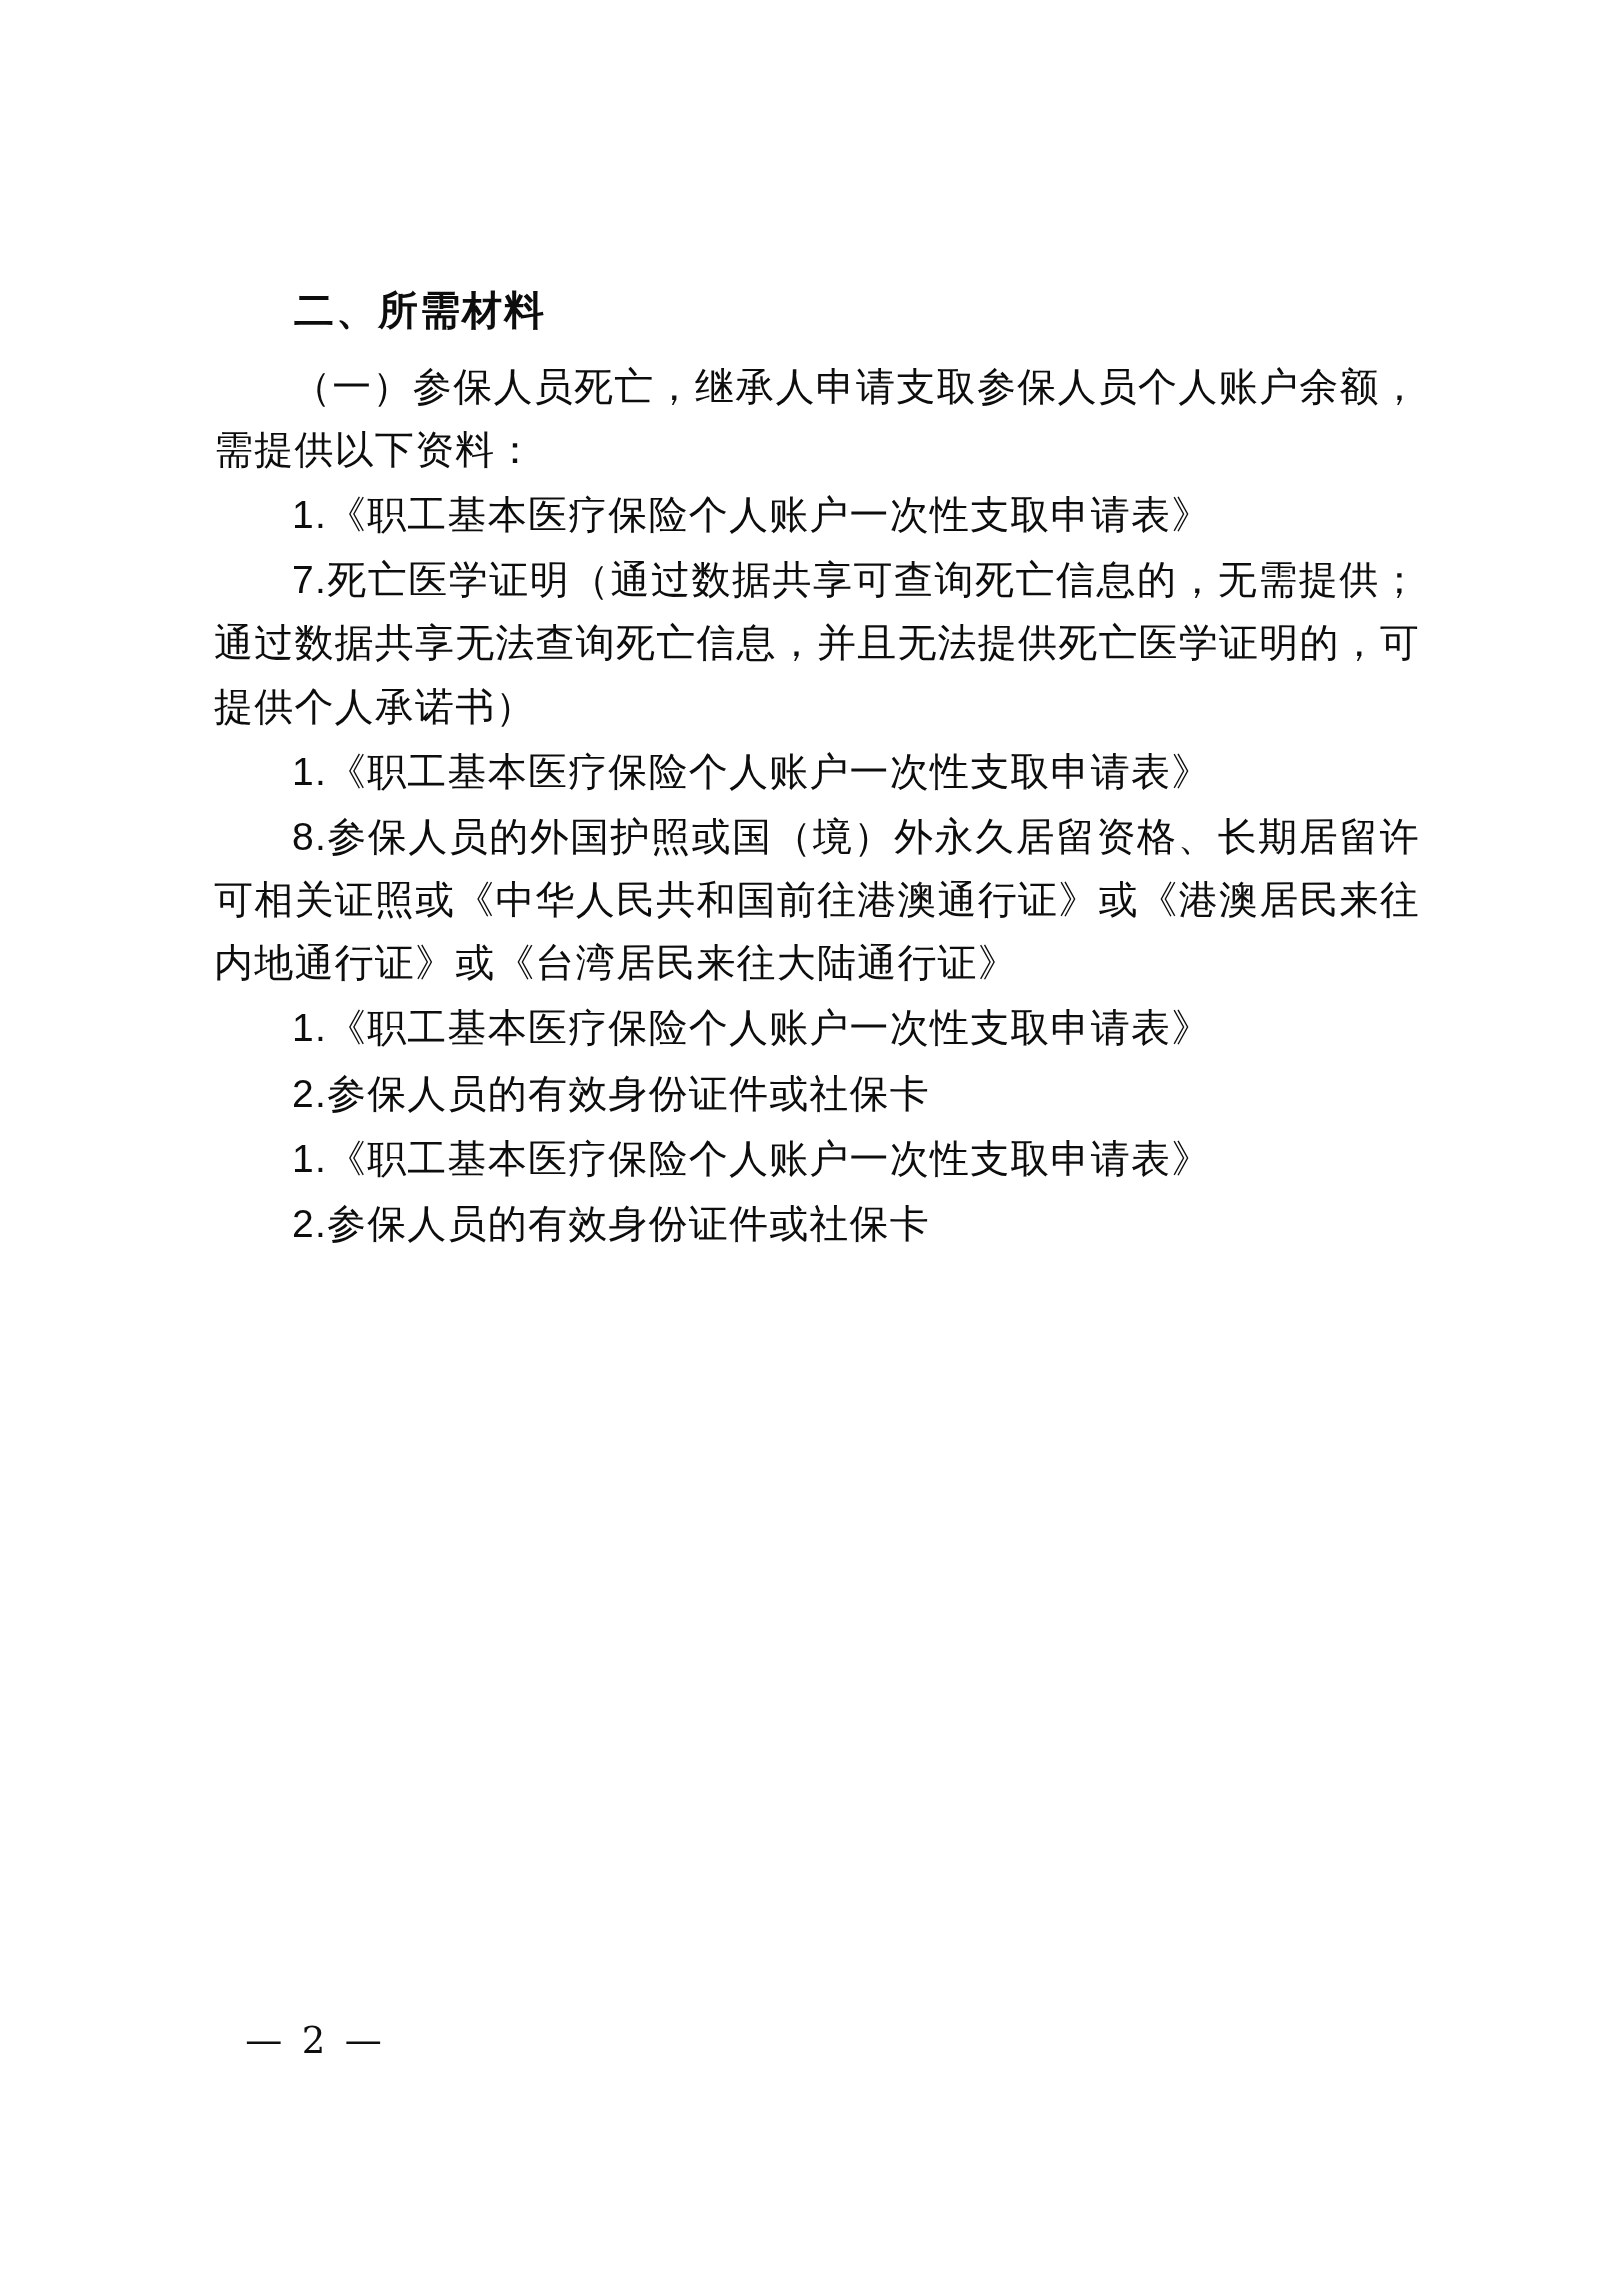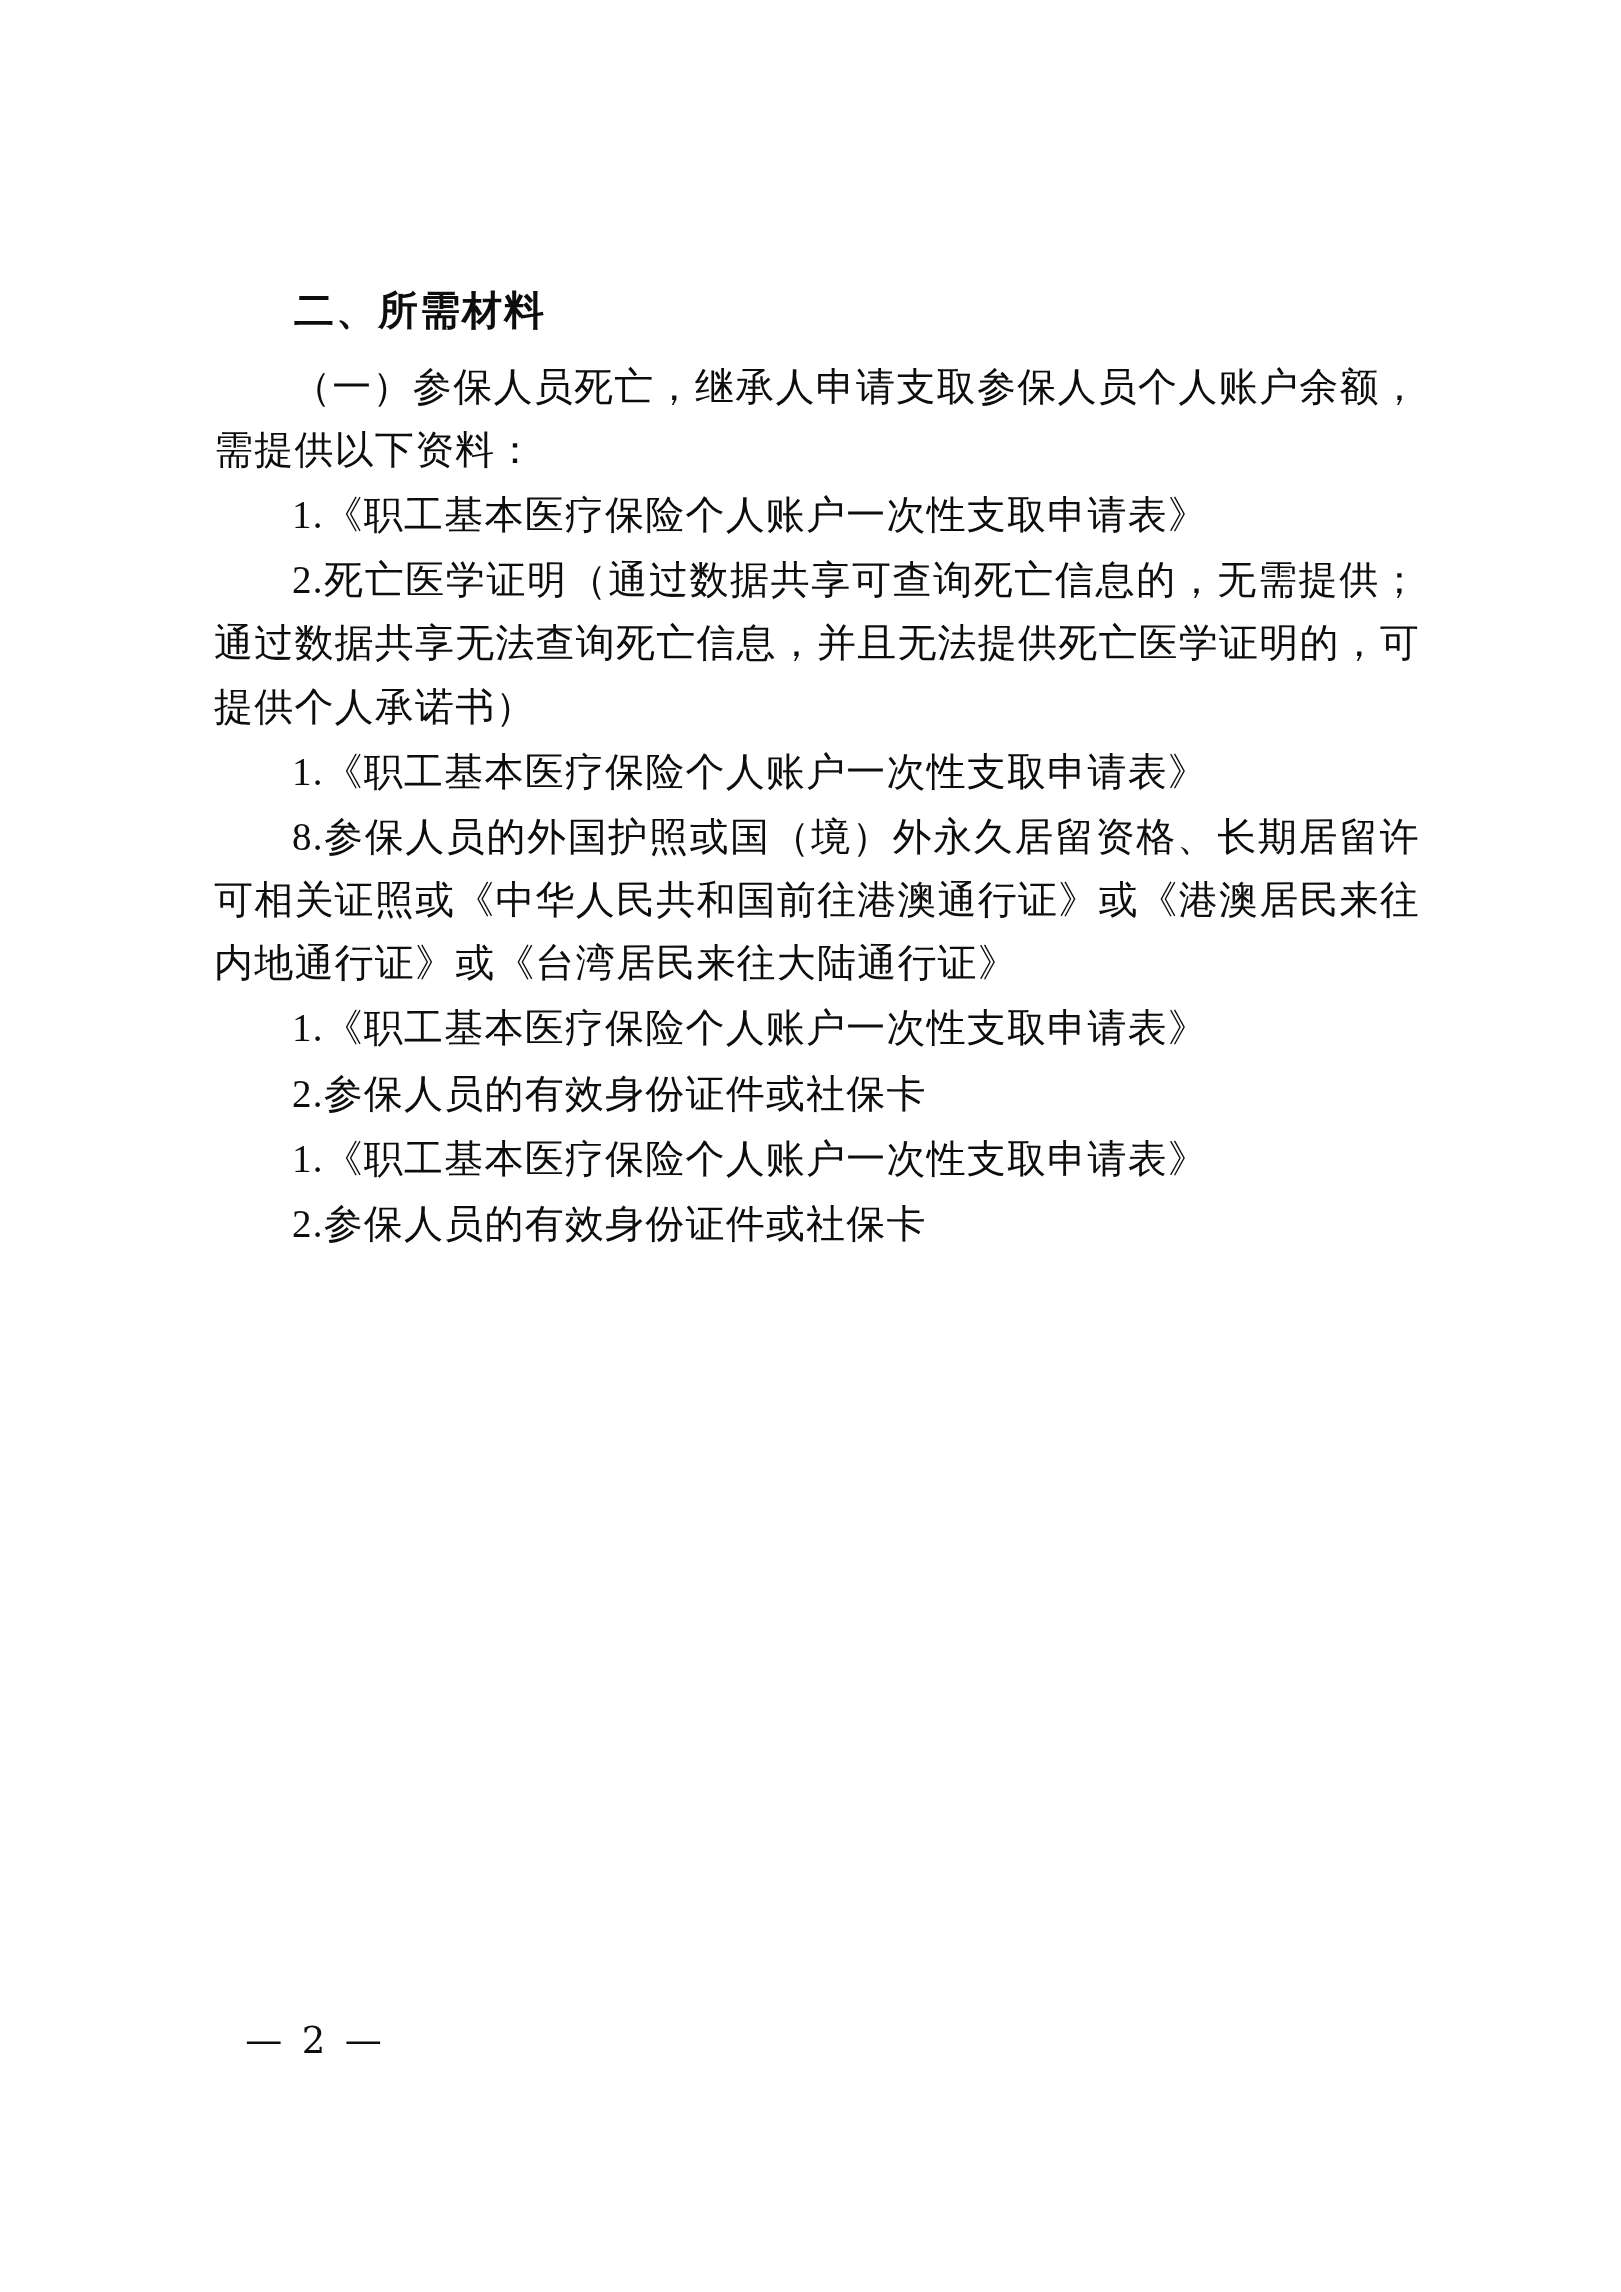--- a/index.html
+++ b/index.html
@@ -40,21 +40,21 @@
     font-family: "DejaVu Sans", "Liberation Sans", sans-serif;
   }
   .para {
     font-size: 39px;
     line-height: 1.62;
     letter-spacing: 1.2px;
     margin: 0 0 2px 0;
     text-indent: 2em;
     text-align: justify;
     text-justify: inter-ideograph;
-    font-family: Liberation Serif, serif;
+    font-family: Liberation Sans, sans-serif;
   }
   .para.item {
     text-indent: 2em;
   }
   .footer {
     position: absolute;
     left: 0;
     top: 2019px;
     width: 1621px;
     text-align: center;
@@ -70,21 +70,21 @@
 </style>
 </head>
 <body>
 
 <div class="page">
   <div class="content">
     <h2 class="heading">二、所需材料</h2>
 
     <p class="para">（一）参保人员死亡，继承人申请支取参保人员个人账户余额，需提供以下资料：</p>
     <p class="para item">1.《职工基本医疗保险个人账户一次性支取申请表》</p>
-    <p class="para item">2.死亡医学证明（通过数据共享可查询死亡信息的，无需提供；通过数据共享无法查询死亡信息，并且无法提供死亡医学证明的，可提供个人承诺书）</p>
+    <p class="para item">7.死亡医学证明（通过数据共享可查询死亡信息的，无需提供；通过数据共享无法查询死亡信息，并且无法提供死亡医学证明的，可提供个人承诺书）</p>
     <p class="para item">1.《职工基本医疗保险个人账户一次性支取申请表》</p>
     <p class="para item">8.参保人员的外国护照或国（境）外永久居留资格、长期居留许可相关证照或《中华人民共和国前往港澳通行证》或《港澳居民来往内地通行证》或《台湾居民来往大陆通行证》</p>
     <p class="para item">1.《职工基本医疗保险个人账户一次性支取申请表》</p>
     <p class="para item">2.参保人员的有效身份证件或社保卡</p>
     <p class="para item">1.《职工基本医疗保险个人账户一次性支取申请表》</p>
     <p class="para item">2.参保人员的有效身份证件或社保卡</p>
   </div>
 
   <div class="footer">
     <span class="footer-inner">— 2 —</span>

